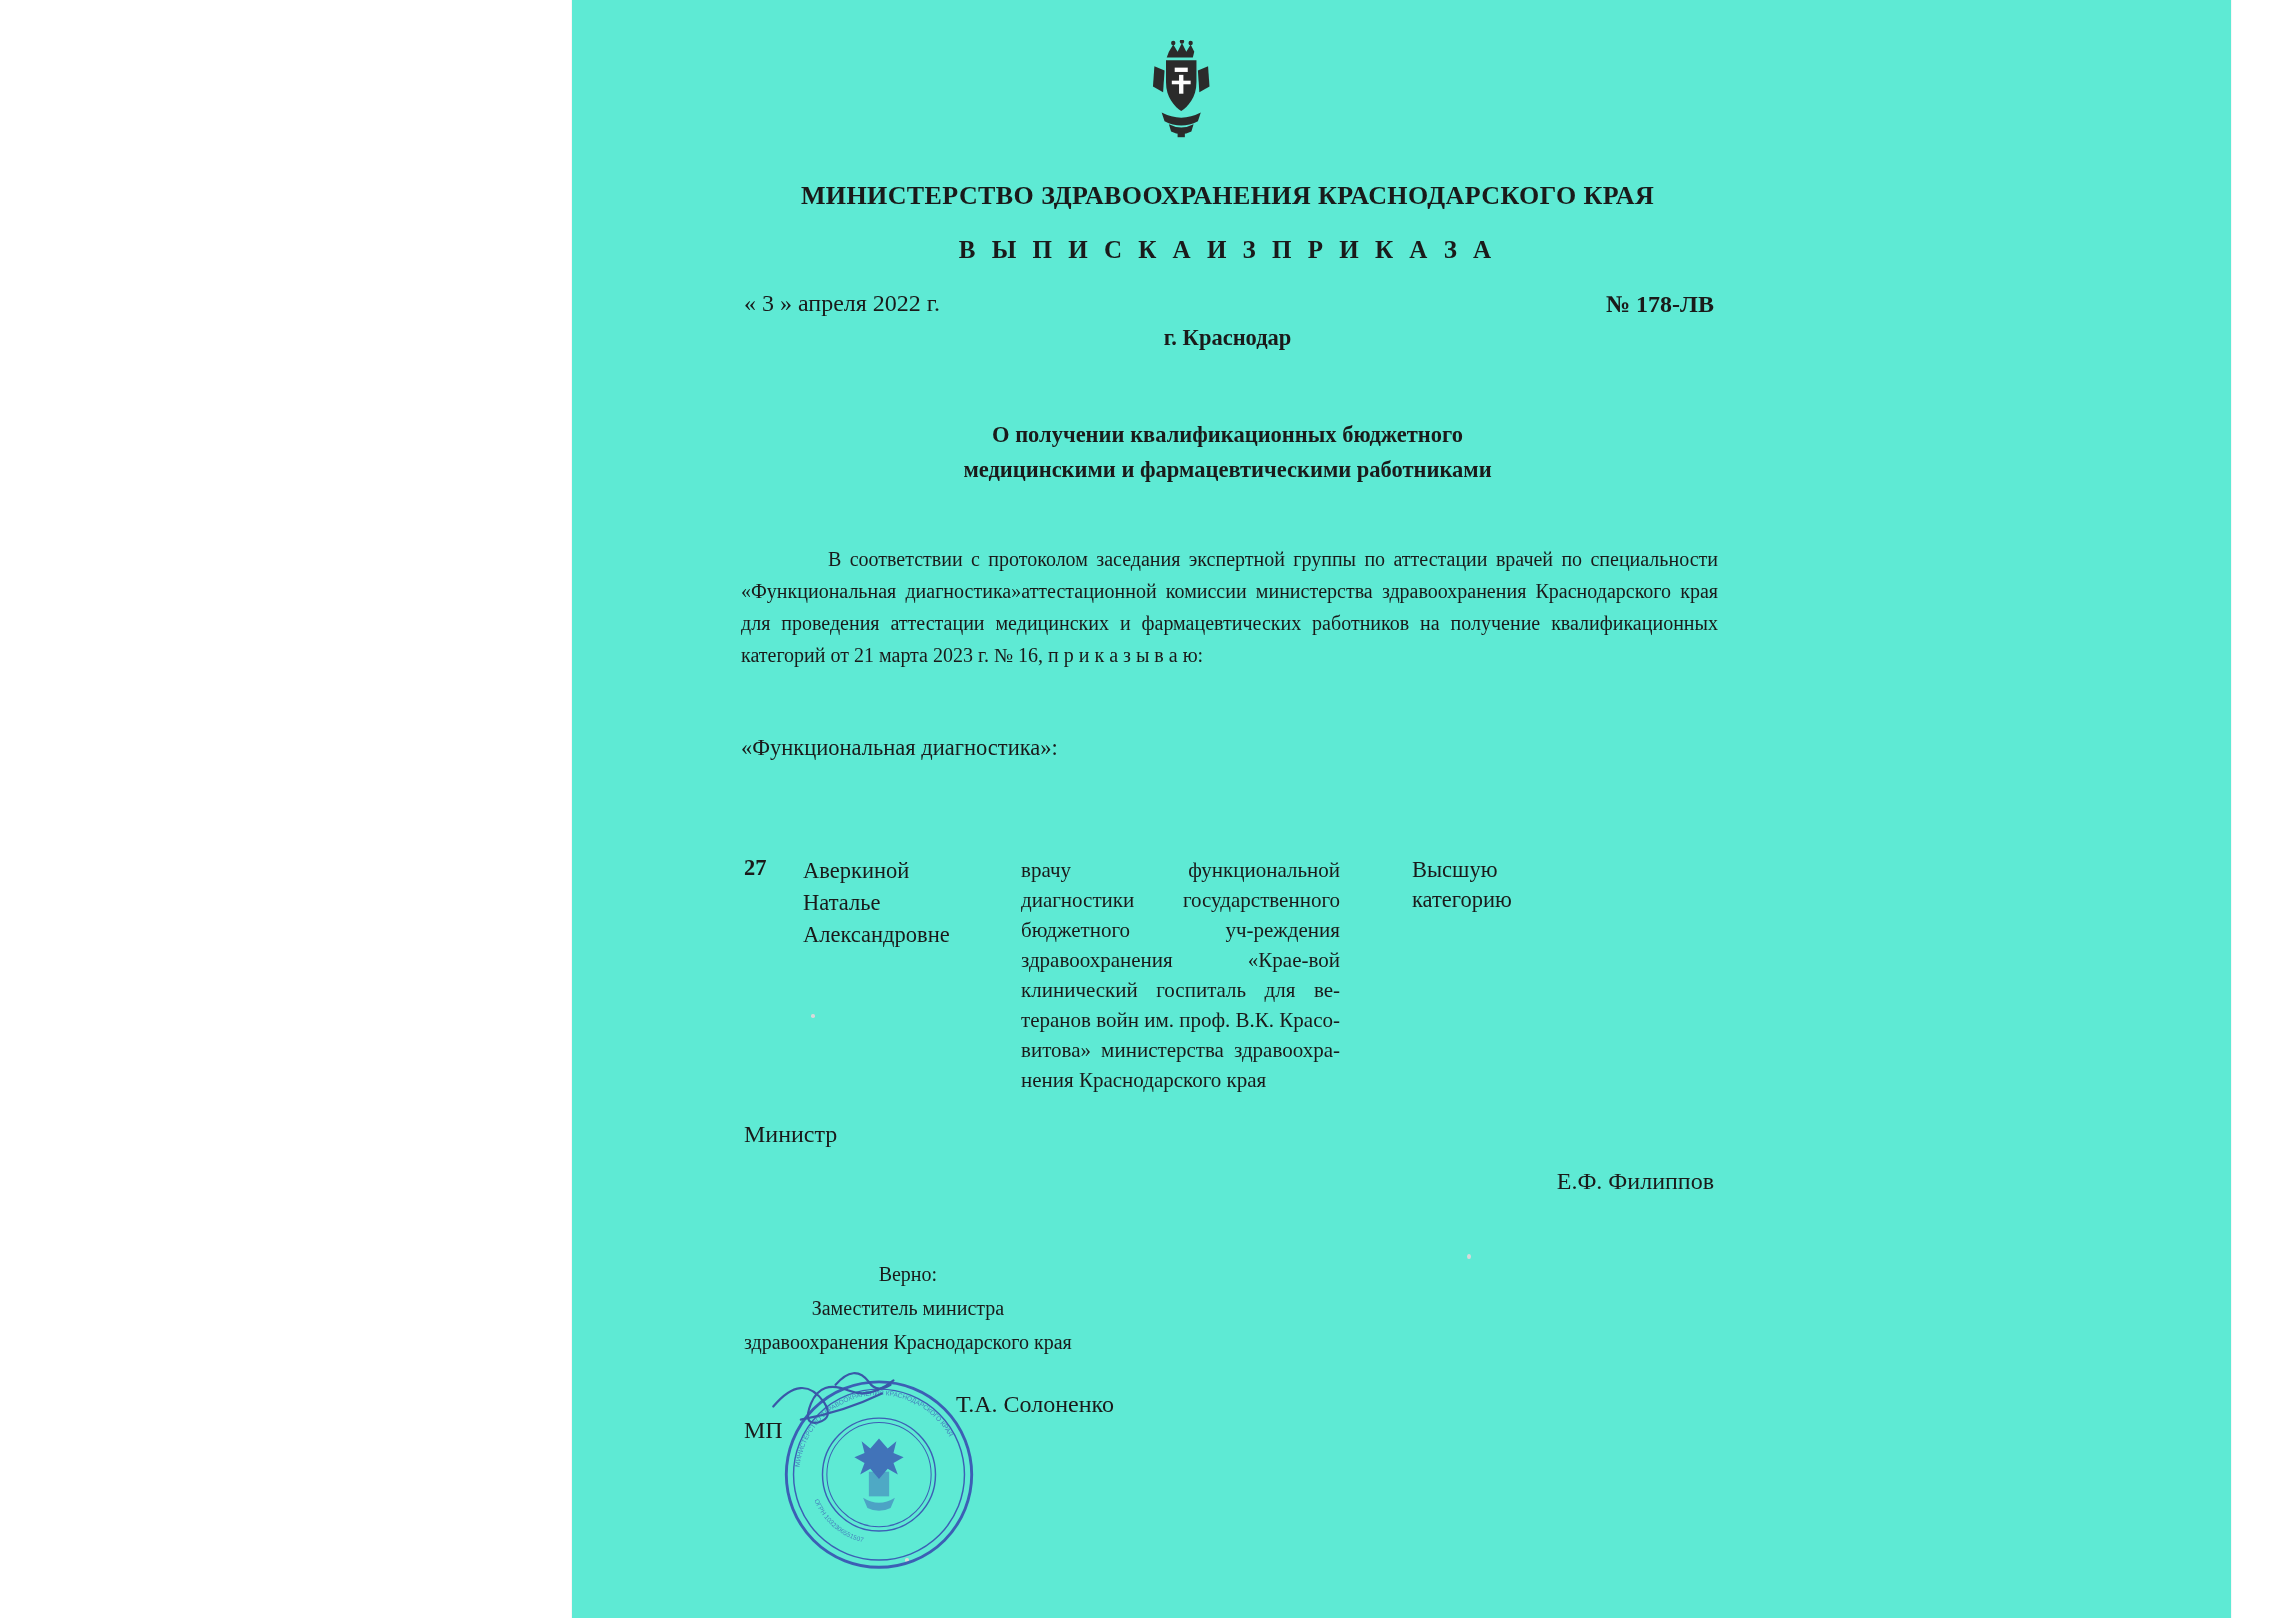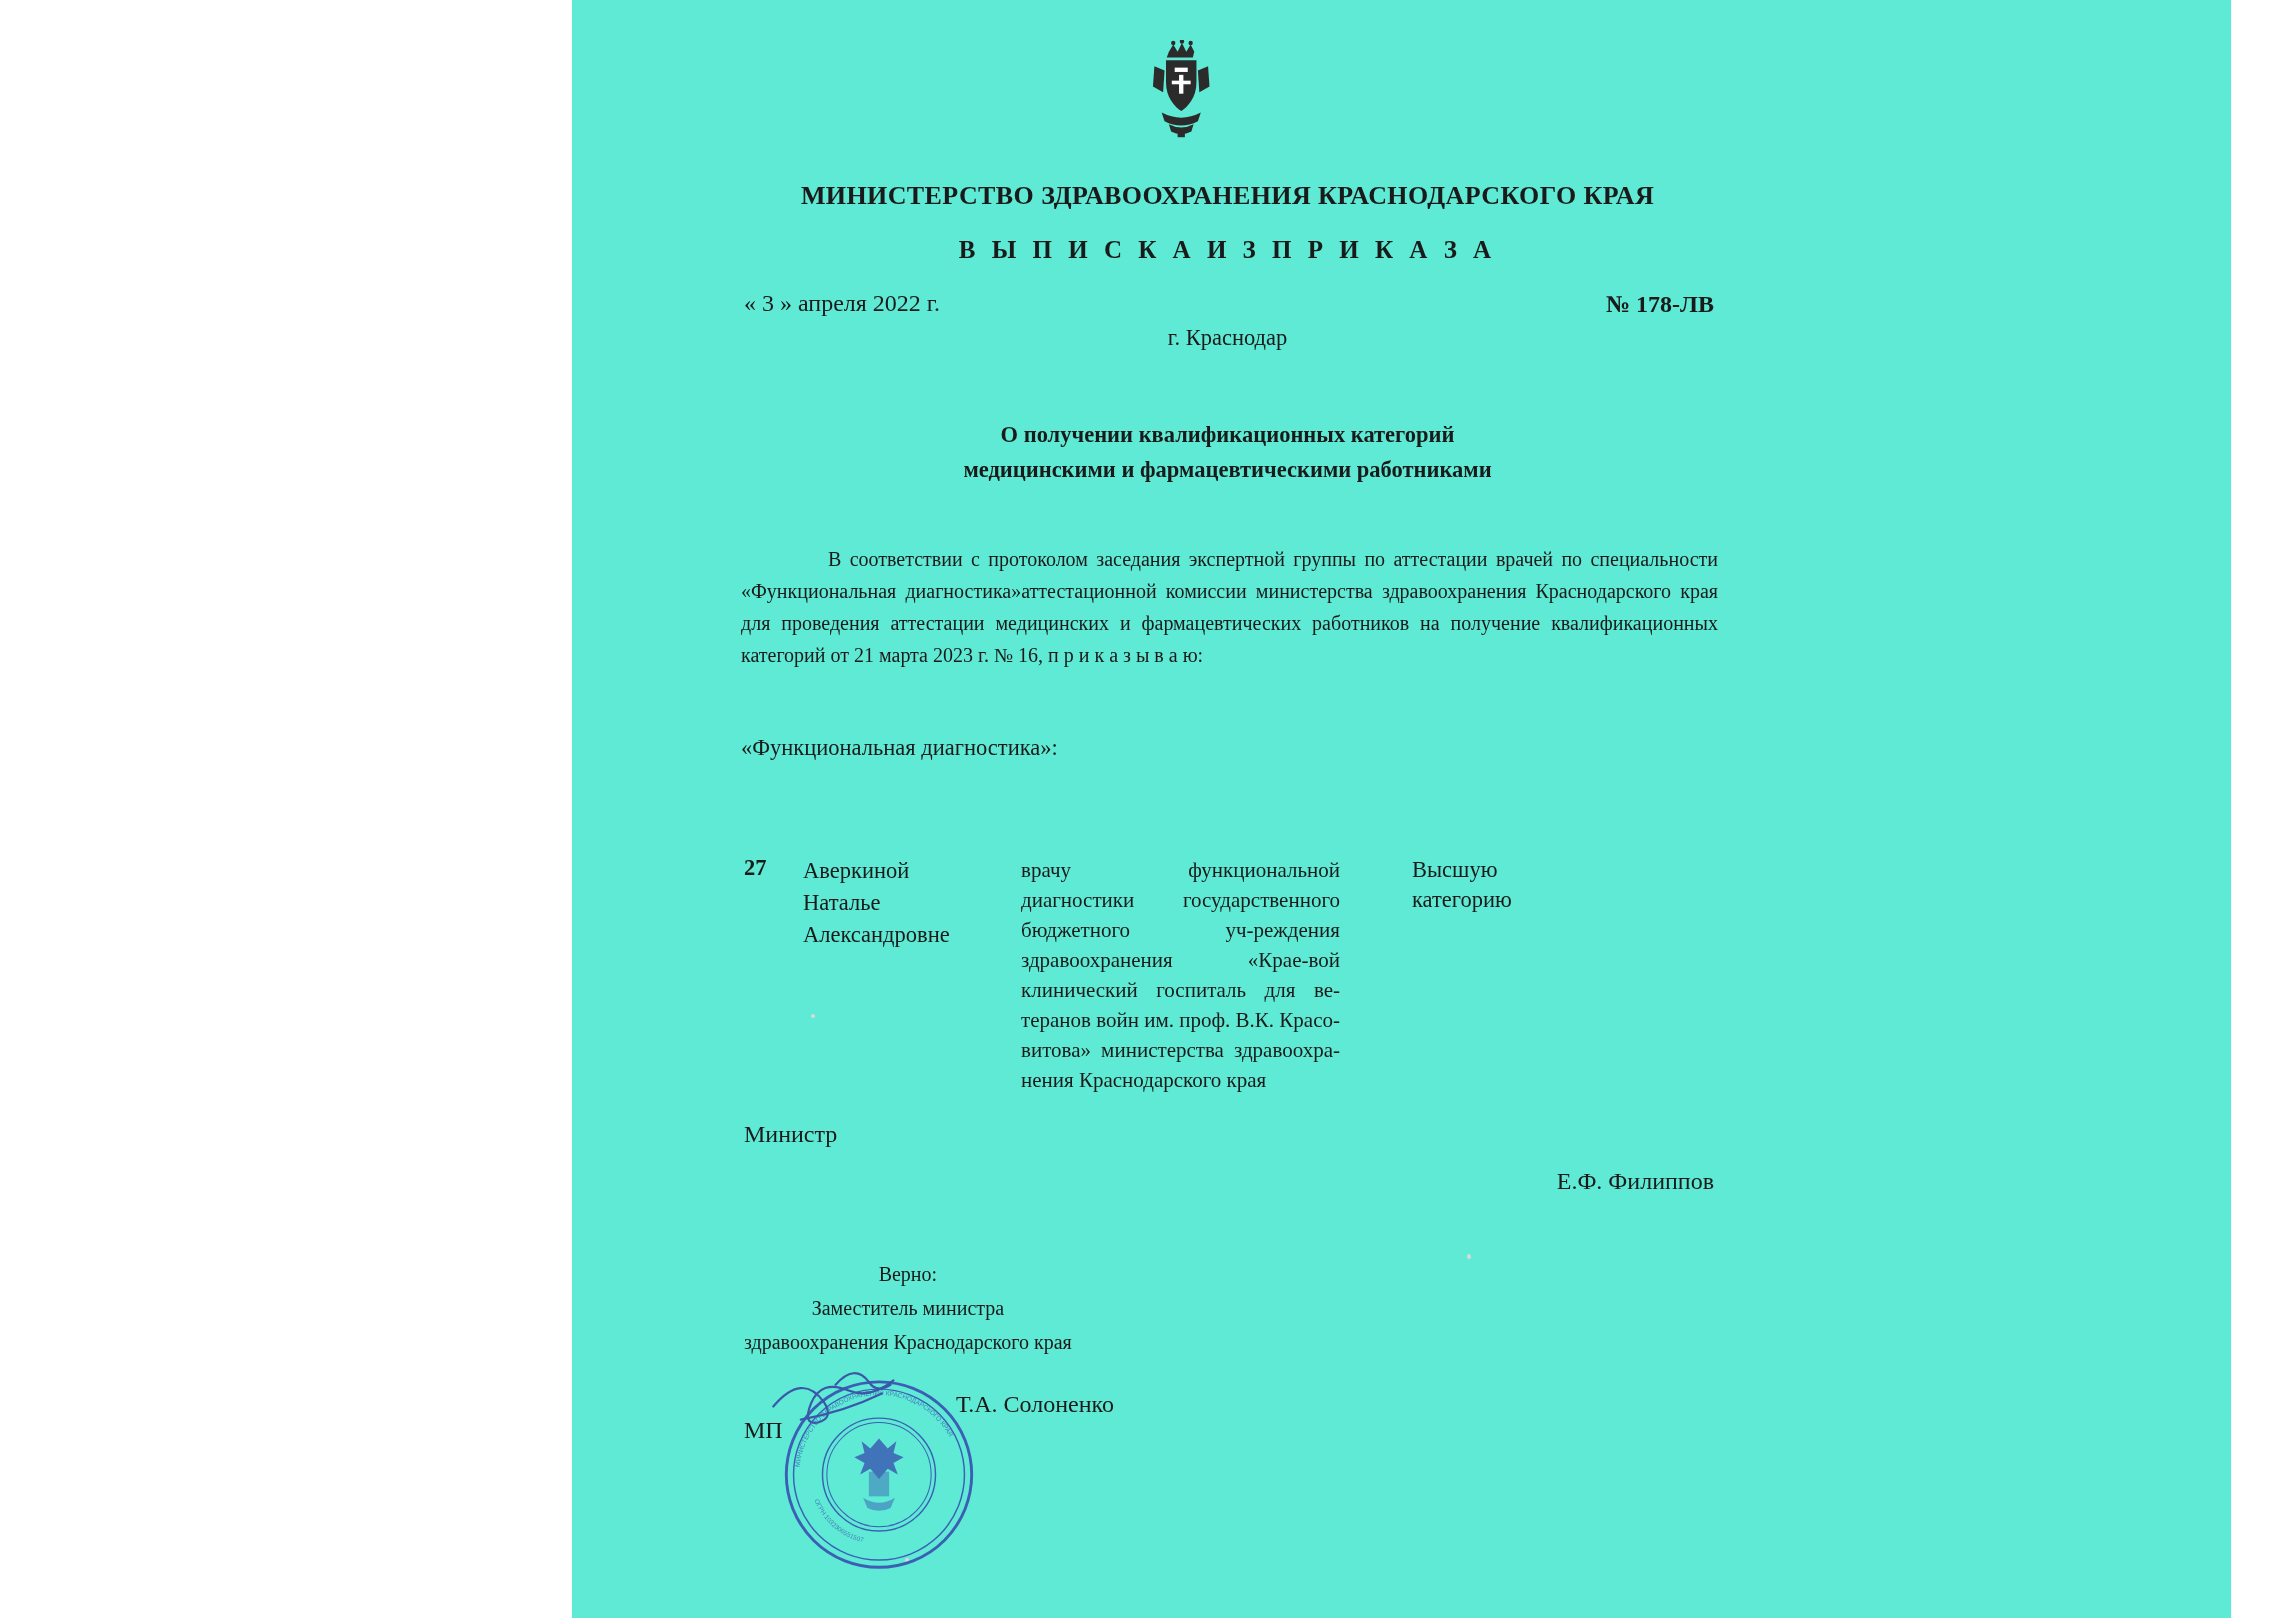--- a/index.html
+++ b/index.html
@@ -98,20 +98,21 @@
     white-space: nowrap;
     font-weight: bold;
   }
   .city-line {
     position: absolute;
     left: 0;
     top: 325px;
     width: 993px;
     text-align: center;
     font-size: 22.5px;
+    font-weight: bold;
   }
 
   .subject {
     position: absolute;
     left: 0;
     top: 417px;
     width: 993px;
     text-align: center;
     font-size: 22.5px;
     font-weight: bold;
@@ -278,21 +279,21 @@
     </div>
 
     <div class="ministry-line">МИНИСТЕРСТВО  ЗДРАВООХРАНЕНИЯ КРАСНОДАРСКОГО  КРАЯ</div>
     <div class="vypiska-line">В Ы П И С К А  И З  П Р И К А З А</div>
 
     <div class="date-line">« 3 » апреля  2022 г.</div>
     <div class="number-line">№  178-ЛВ</div>
     <div class="city-line">г. Краснодар</div>
 
     <div class="subject">
-      <div>О получении квалификационных категорий</div>
+      <div>О получении квалификационных бюджетного</div>
       <div>медицинскими и фармацевтическими работниками</div>
     </div>
 
     <div class="body-block">
       <p class="indent">В  соответствии  с  протоколом  заседания  экспертной  группы  по аттестации  врачей  по  специальности  «Функциональная диагностика»аттестационной  комиссии  министерства  здравоохранения Краснодарского  края  для  проведения  аттестации  медицинских  и фармацевтических работников на получение квалификационных  категорий  от 21 марта 2023 г.  №  16,  п р и к а з ы в а ю:</p>
     </div>
 
     <div class="p-item1">
       <div>«Функциональная диагностика»:</div>
     </div>

